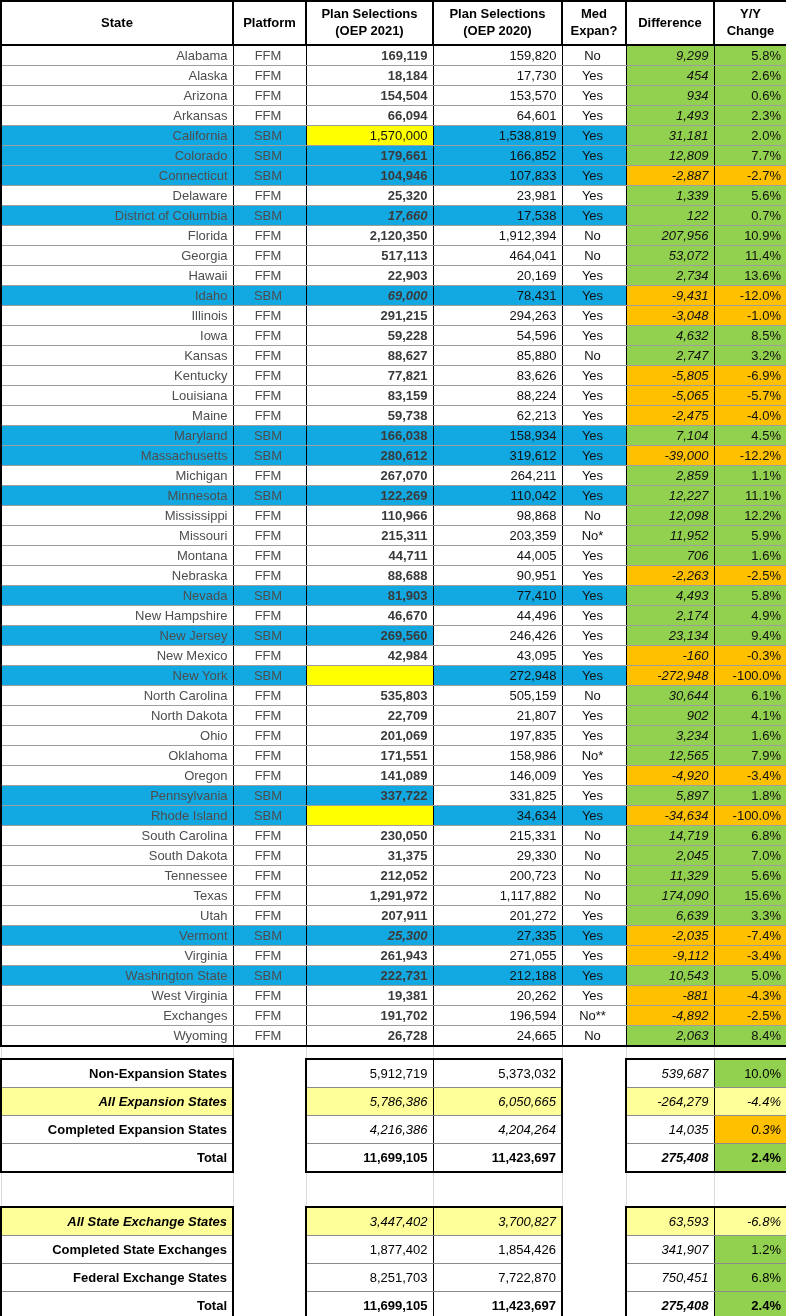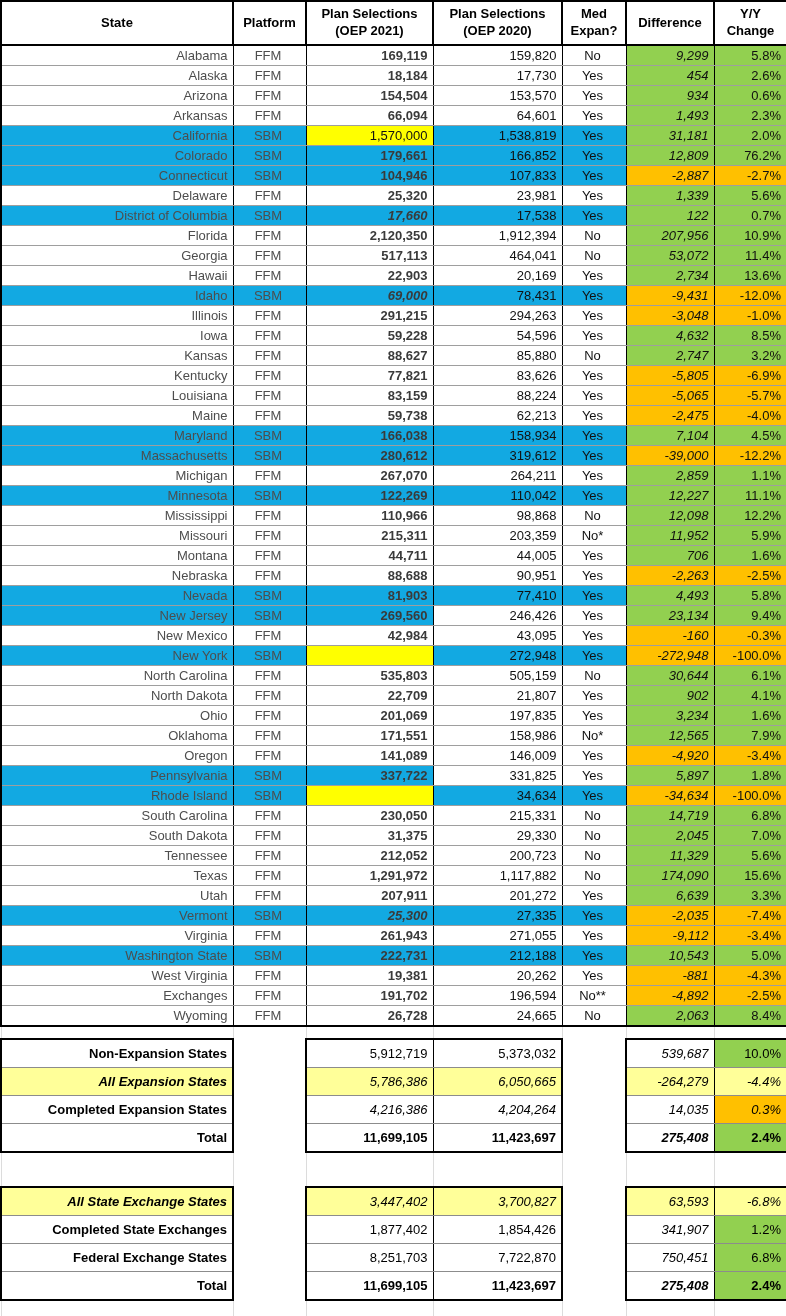--- a/index.html
+++ b/index.html
@@ -133,21 +133,21 @@
         <td class="c-num c-diff bg-green">31,181</td>
         <td class="c-num bg-green">2.0%</td>
       </tr>
       <tr>
         <td class="c-state bg-blue">Colorado</td>
         <td class="c-plat bg-blue">SBM</td>
         <td class="c-num w-bold bg-blue">179,661</td>
         <td class="c-num bg-blue">166,852</td>
         <td class="c-med bg-blue">Yes</td>
         <td class="c-num c-diff bg-green">12,809</td>
-        <td class="c-num bg-green">76.2%</td>
+        <td class="c-num bg-green">7.7%</td>
       </tr>
       <tr>
         <td class="c-state bg-blue">Connecticut</td>
         <td class="c-plat bg-blue">SBM</td>
         <td class="c-num w-bold bg-blue">104,946</td>
         <td class="c-num bg-blue">107,833</td>
         <td class="c-med bg-blue">Yes</td>
         <td class="c-num c-diff bg-orange">-2,887</td>
         <td class="c-num bg-orange">-2.7%</td>
       </tr>
@@ -334,20 +334,29 @@
       <tr>
         <td class="c-state bg-blue">Nevada</td>
         <td class="c-plat bg-blue">SBM</td>
         <td class="c-num w-bold bg-blue">81,903</td>
         <td class="c-num bg-blue">77,410</td>
         <td class="c-med bg-blue">Yes</td>
         <td class="c-num c-diff bg-green">4,493</td>
         <td class="c-num bg-green">5.8%</td>
       </tr>
       <tr>
+        <td class="c-state ">New Hampshire</td>
+        <td class="c-plat ">FFM</td>
+        <td class="c-num w-bold ">46,670</td>
+        <td class="c-num ">44,496</td>
+        <td class="c-med ">Yes</td>
+        <td class="c-num c-diff bg-green">2,174</td>
+        <td class="c-num bg-green">4.9%</td>
+      </tr>
+      <tr>
         <td class="c-state bg-blue">New Jersey</td>
         <td class="c-plat bg-blue">SBM</td>
         <td class="c-num w-bold bg-blue">269,560</td>
         <td class="c-num ">246,426</td>
         <td class="c-med ">Yes</td>
         <td class="c-num c-diff bg-green">23,134</td>
         <td class="c-num bg-green">9.4%</td>
       </tr>
       <tr>
         <td class="c-state ">New Mexico</td>

